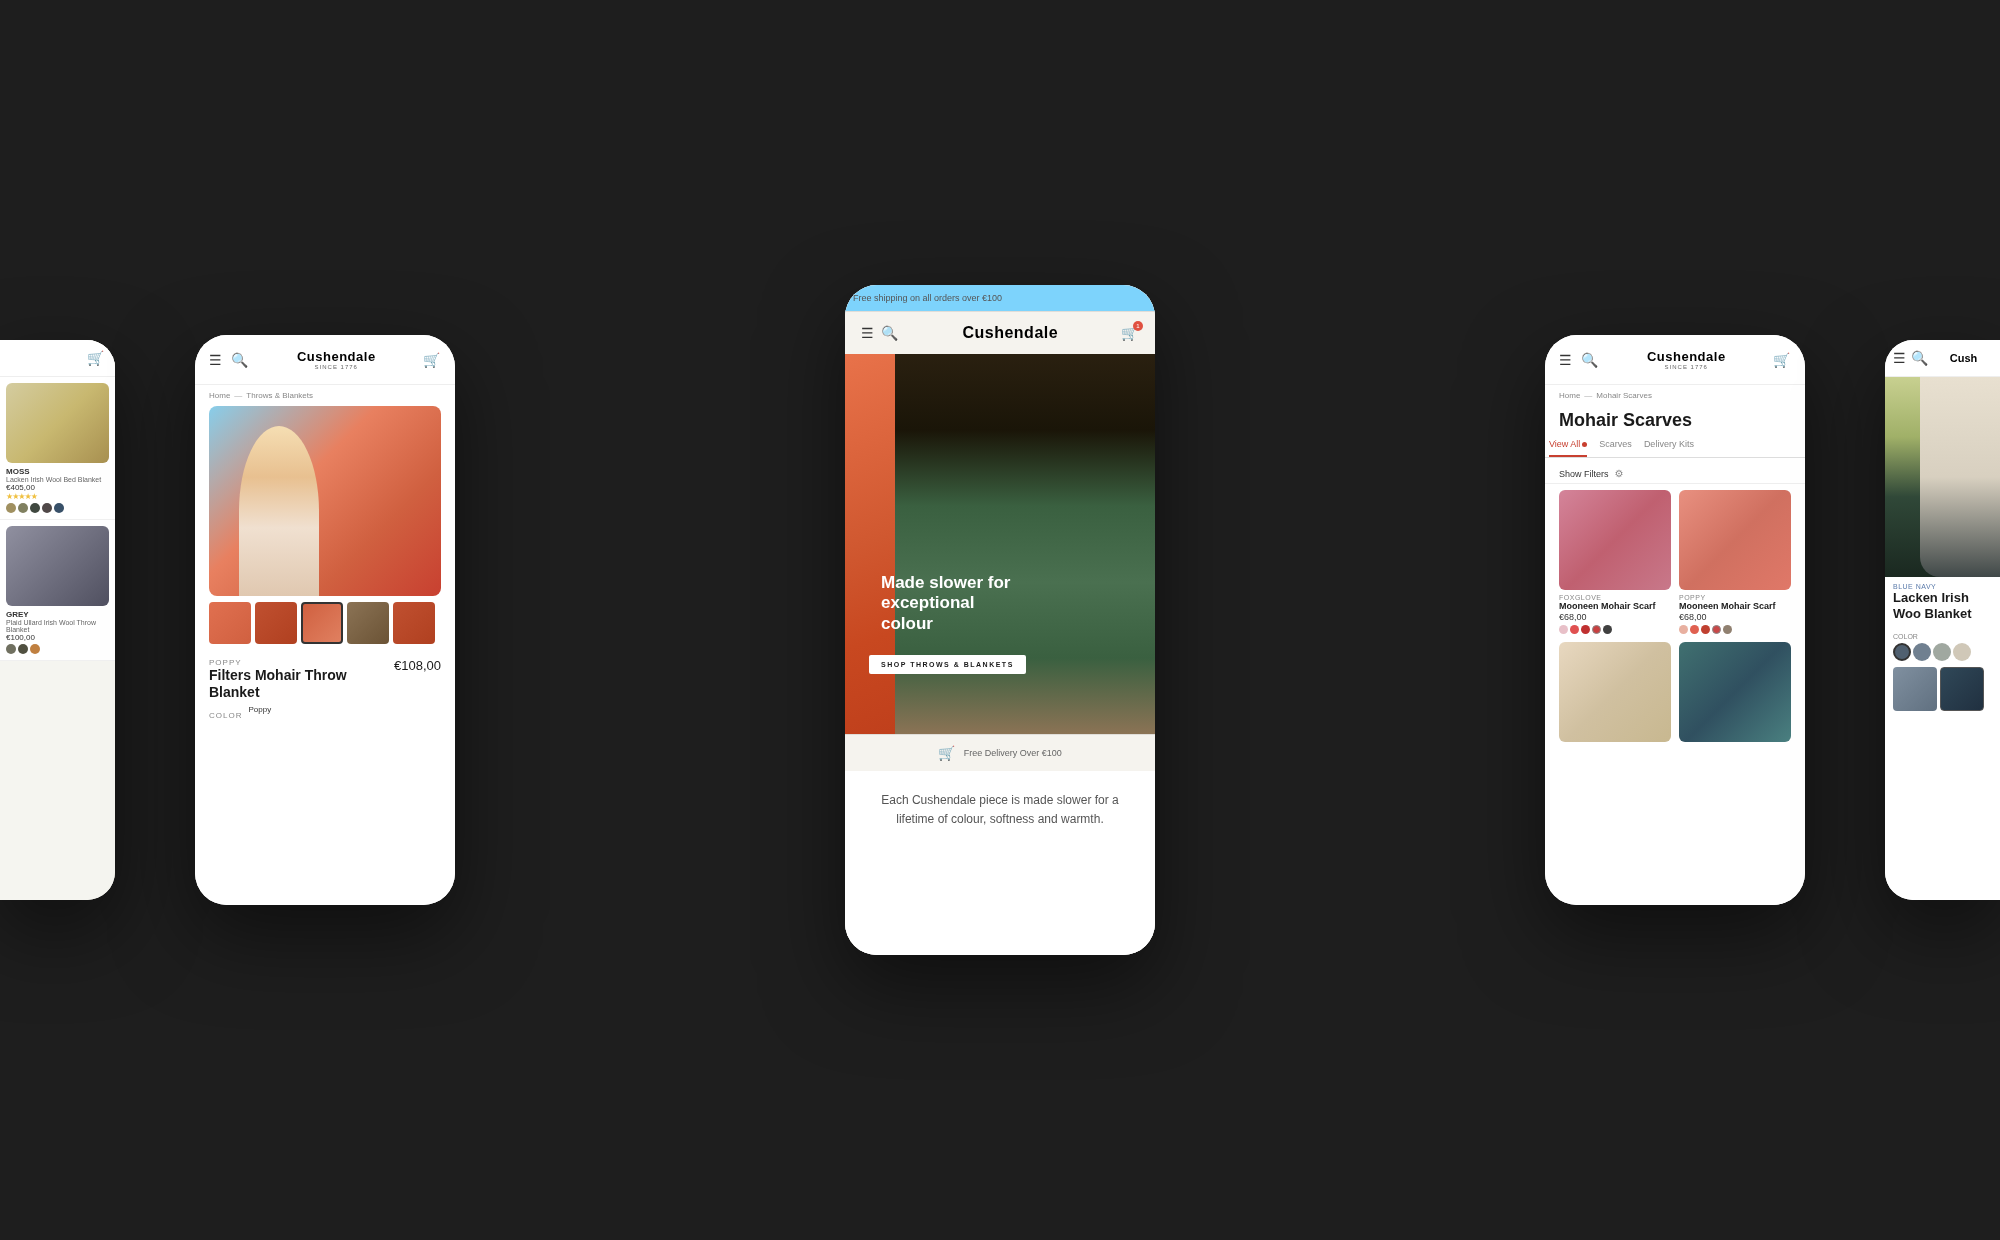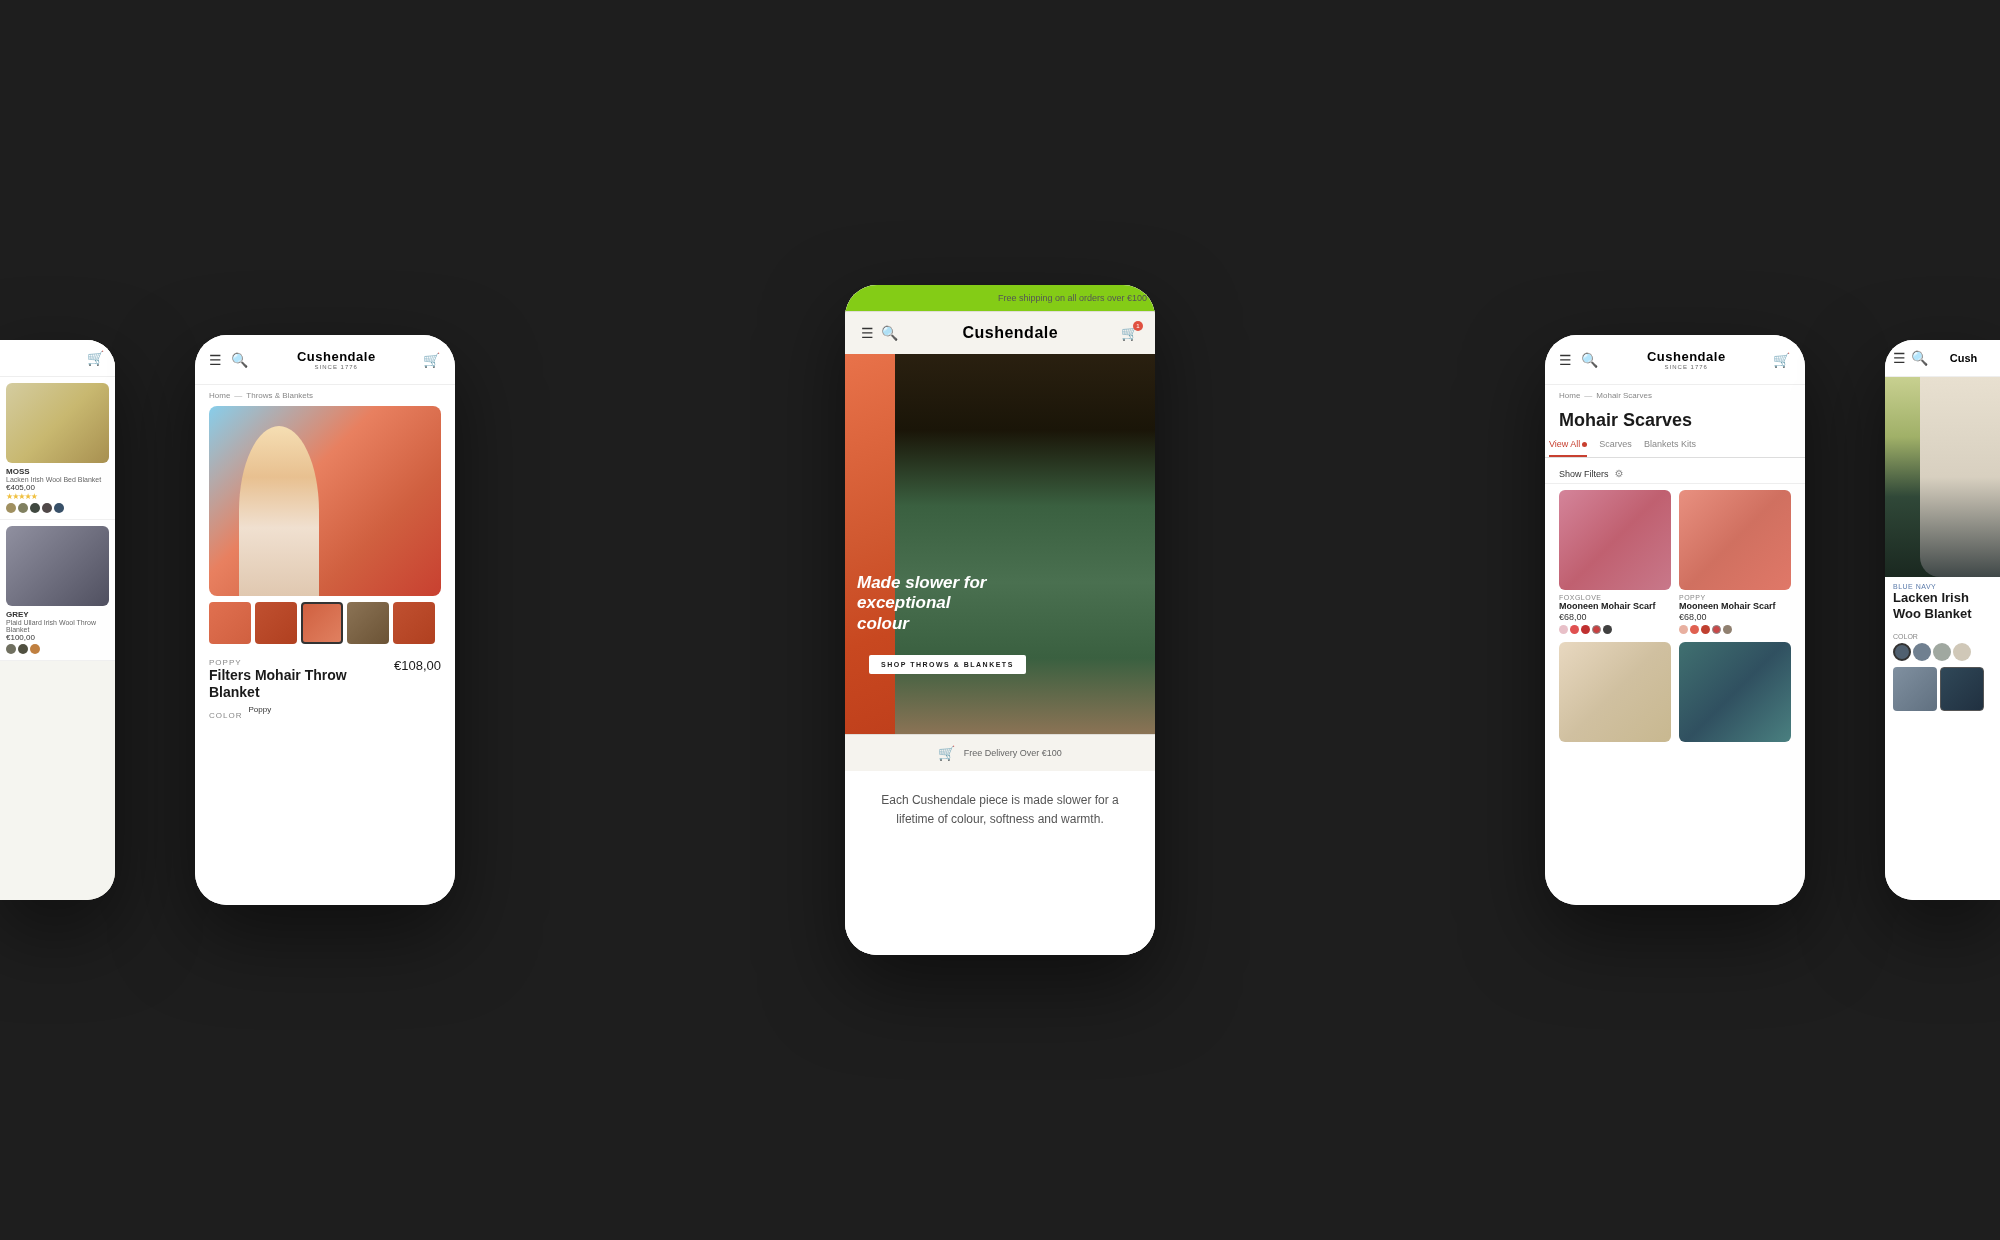--- a/index.html
+++ b/index.html
@@ -251,22 +251,22 @@
 
     
     .p3-content {
       width: 100%;
       height: 100%;
       background: #f5f3ee;
       display: flex;
       flex-direction: column;
     }
     .p3-banner {
-      background: #84cc16;
-      text-align: right;
+      background: #7dd3fc;
+      text-align: left;
       padding: 8px;
       font-size: 9px;
       color: #555;
       border-bottom: 1px solid #e0ddd8;
     }
     .p3-header {
       display: flex;
       align-items: center;
       padding: 12px 16px;
       background: #f5f3ee;
@@ -305,27 +305,26 @@
       bottom: 0;
       width: 220px;
       height: 300px;
       background: linear-gradient(135deg, #4a8070 0%, #3a7060 30%, #2a6050 60%, #507860 80%, #6a9870 100%);
       border-radius: 40% 0 0 0;
       opacity: 0.9;
     }
     .p3-hero-text {
       position: absolute;
       bottom: 100px;
-      left: 12px;
+      left: 36px;
       color: #fff;
       font-size: 17px;
       font-weight: 700;
       line-height: 1.2;
       max-width: 150px;
-      font-style: italic;
     }
     .p3-hero-btn {
       position: absolute;
       bottom: 60px;
       left: 24px;
       background: #fff;
       color: #1a1a1a;
       font-size: 7px;
       font-weight: 700;
       letter-spacing: 1.5px;
@@ -714,21 +713,21 @@
       </div>
       <div class="p4-page-title">Mohair Scarves</div>
       <div class="p4-tabs">
         <div class="p4-tab active">
           <span>View All</span><span class="p4-tab-dot"></span>
         </div>
         <div class="p4-tab">
           <span>Scarves</span>
         </div>
         <div class="p4-tab">
-          <span>Blankets Kits</span>
+          <span>Delivery Kits</span>
         </div>
       </div>
       <div class="p4-filters">
         <span class="p4-filter-label">Show Filters</span>
         <span class="p4-filter-icon">⚙</span>
       </div>
       <div class="p4-products">
 
         <div class="p4-product-card">
           <div class="p4-product-img p4-prod-img-foxglove"></div>

